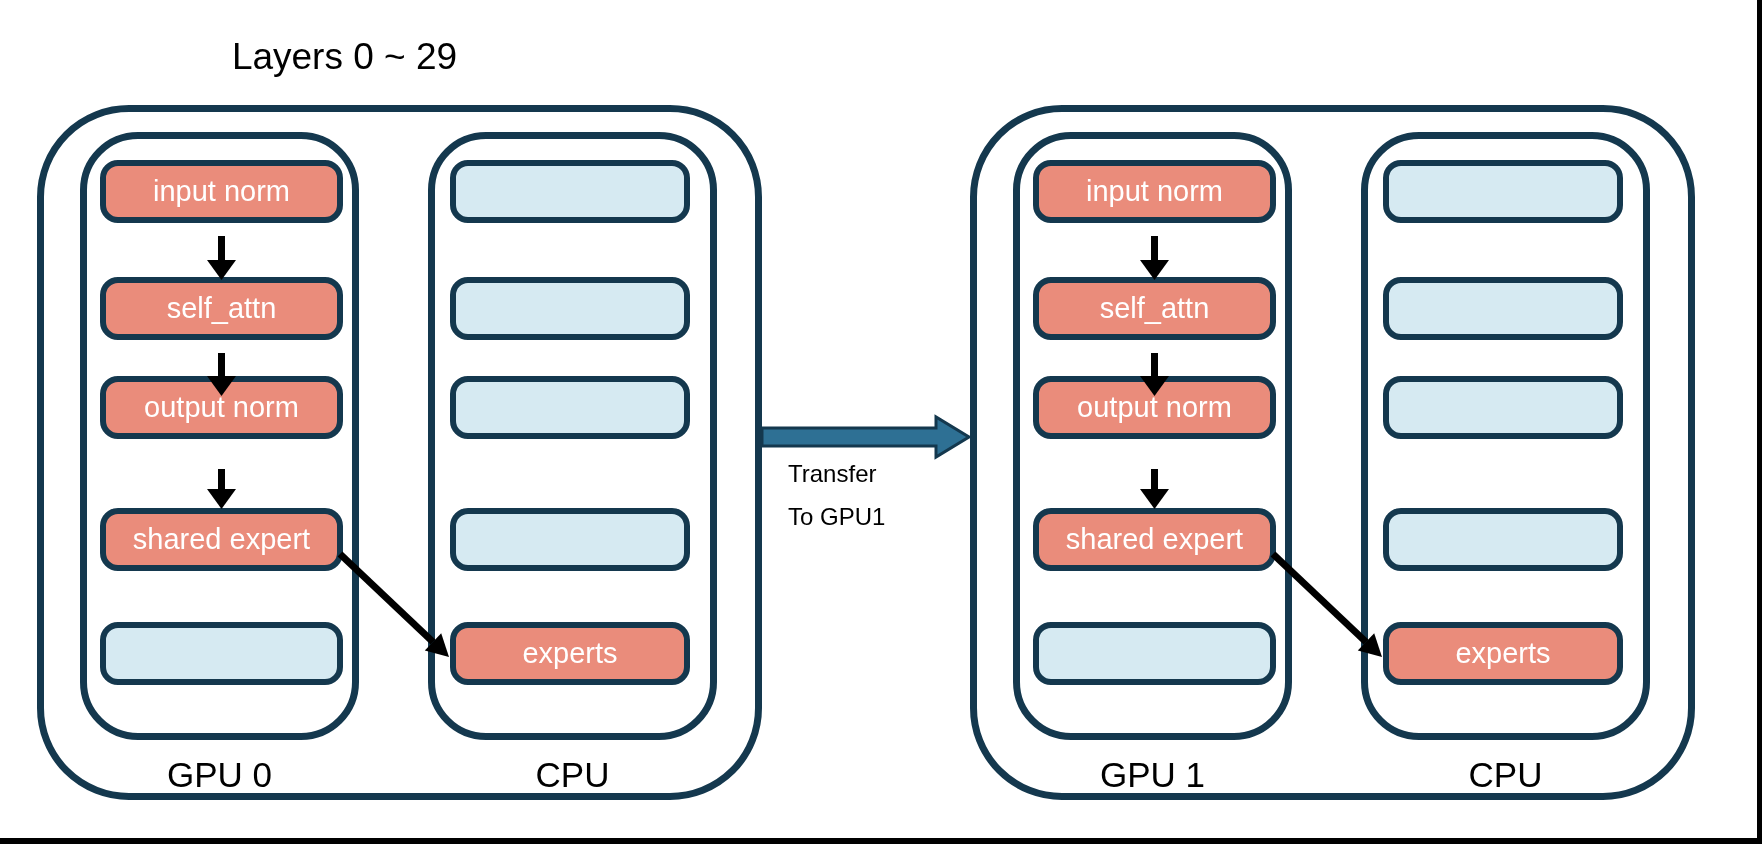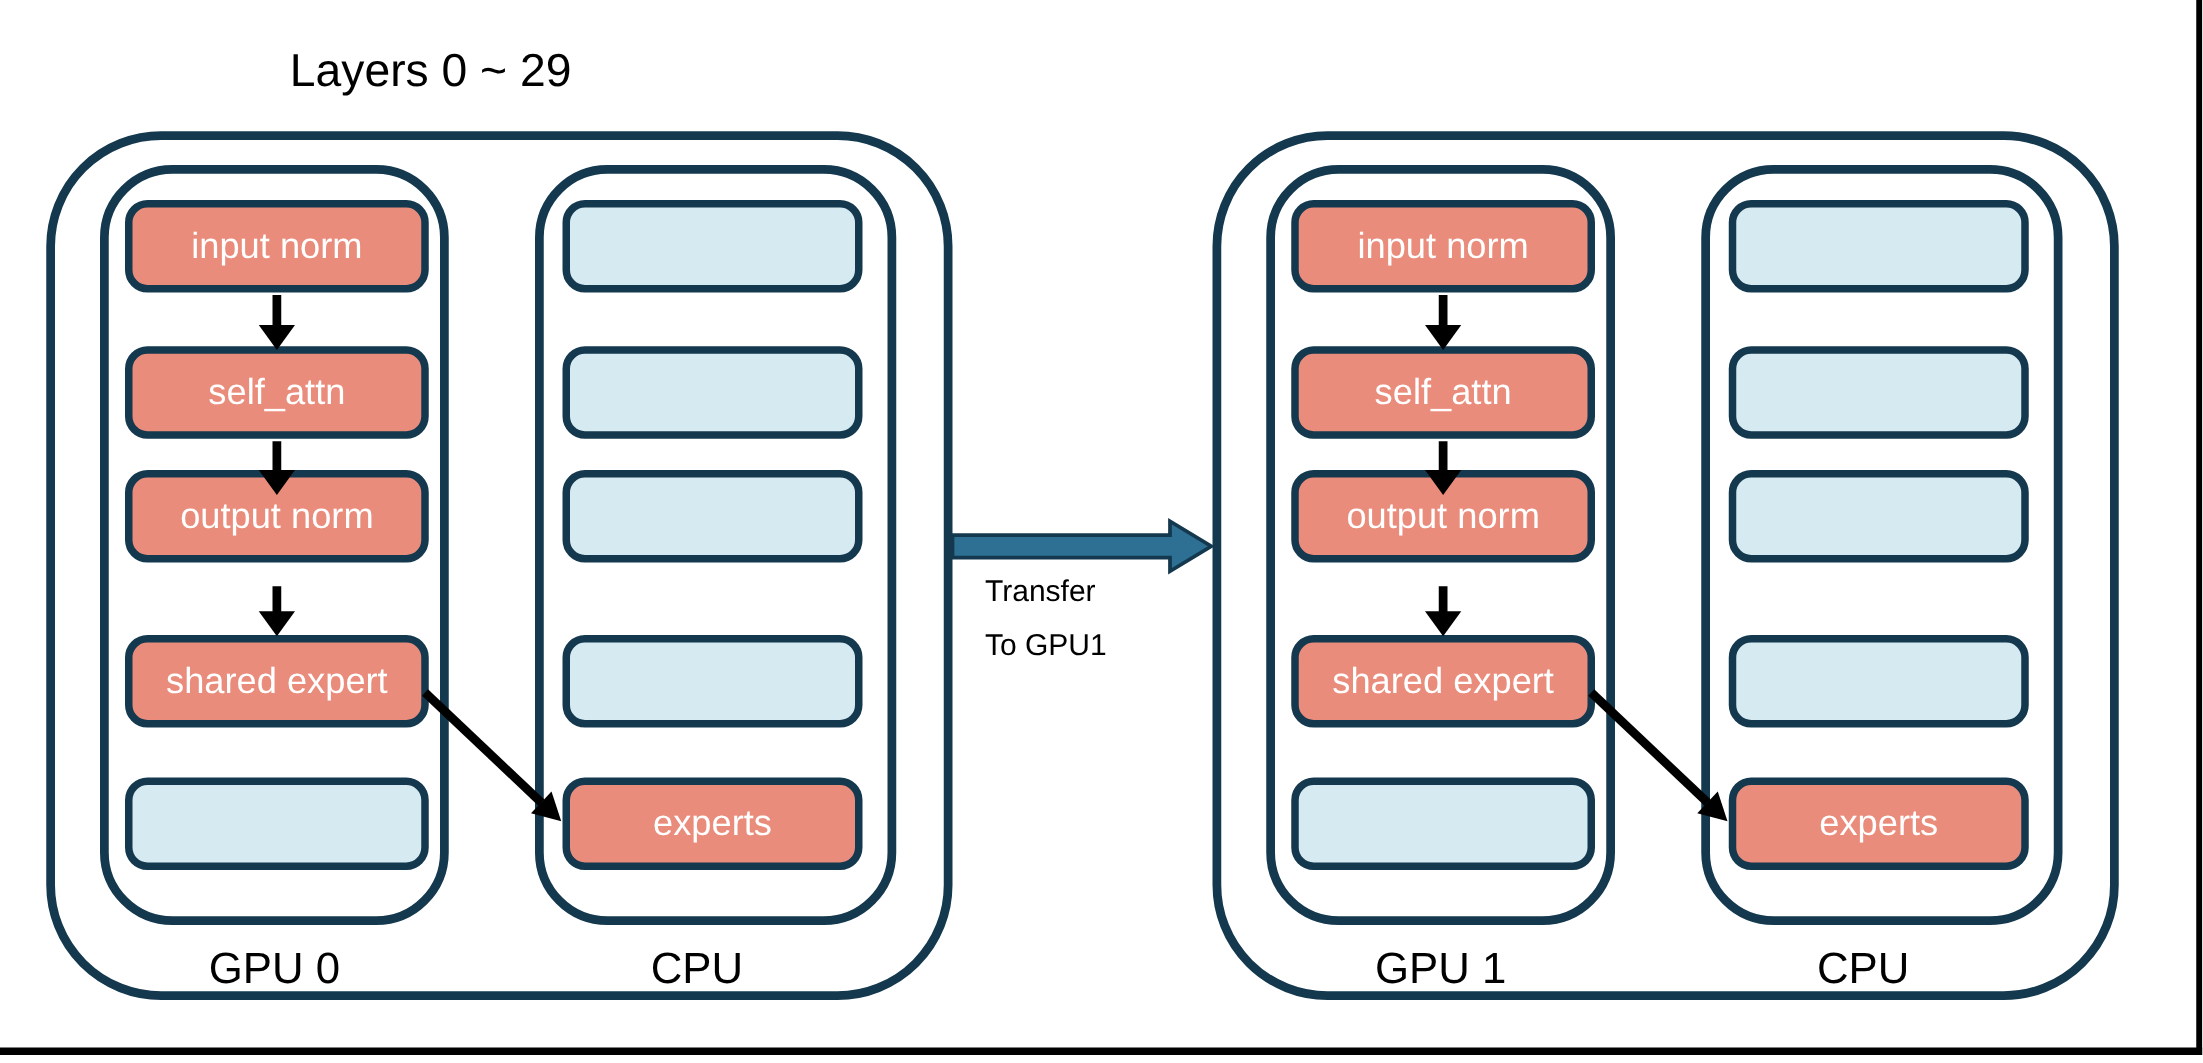--- a/index.html
+++ b/index.html
@@ -30,35 +30,35 @@
     position:absolute;left:0;top:0;width:725px;height:695px;
     border:7px solid var(--outline-navy);border-radius:92px;background:transparent;
   }
   .inner-frame{
     position:absolute;top:27px;height:608px;
     border:7px solid var(--outline-navy);border-radius:58px;background:transparent;
   }
   .inner-frame.gpu{left:43px;width:279px;}
   .inner-frame.cpu{left:391px;width:289px;}
   .box{
-    position:absolute;height:74px;border:6px solid var(--outline-navy);
+    position:absolute;height:63px;border:6px solid var(--outline-navy);
     border-radius:18px;display:flex;align-items:center;justify-content:center;
     font-size:29px;color:var(--box-text);white-space:nowrap;
   }
   .box.active{background:var(--box-active-fill);}
   .box.idle{background:var(--box-idle-fill);}
   .gpu-col{left:63px;width:243px;}
   .cpu-col{left:413px;width:240px;}
   .r0{top:55px}.r1{top:172px}.r2{top:271px}.r3{top:403px}.r4{top:517px}
   .dev-label{
     position:absolute;top:648px;height:44px;line-height:44px;text-align:center;
     font-size:35px;color:var(--text-black);white-space:nowrap;
   }
   .dev-label.gpu{left:43px;width:279px;}
-  .dev-label.cpu{left:376px;width:289px;}
+  .dev-label.cpu{left:391px;width:289px;}
   svg.flow-svg{position:absolute;left:0;top:0;width:725px;height:695px;pointer-events:none;}
   .flow-line{stroke:var(--arrow-black);stroke-width:7;}
   .flow-head{fill:var(--arrow-black);}
   svg#transfer-svg{position:absolute;left:0;top:0;width:1762px;height:850px;pointer-events:none;}
   .transfer-poly{fill:var(--transfer-arrow-fill);stroke:var(--outline-navy);stroke-width:3;}
   #transfer-label{
     position:absolute;left:788px;top:452px;font-size:24px;line-height:43px;
     color:var(--text-black);white-space:nowrap;
   }
   .edge-line{position:absolute;background:var(--arrow-black);}

